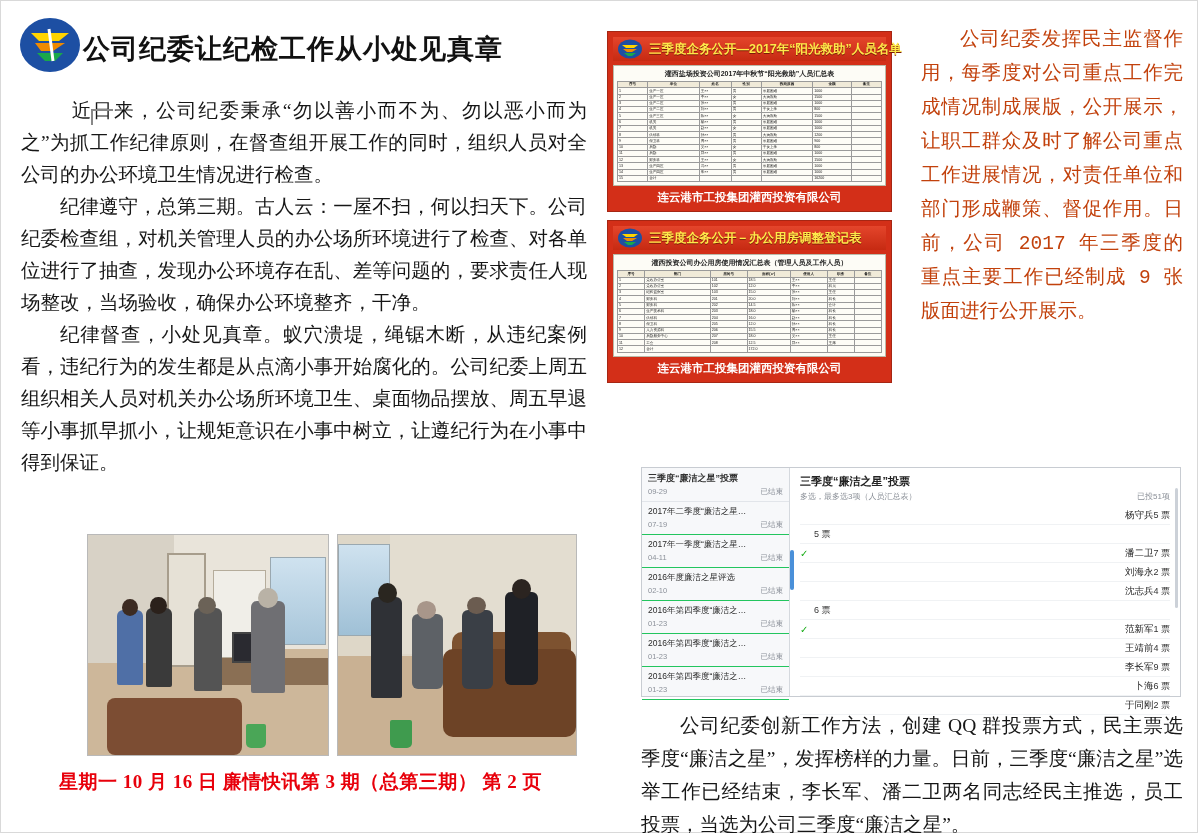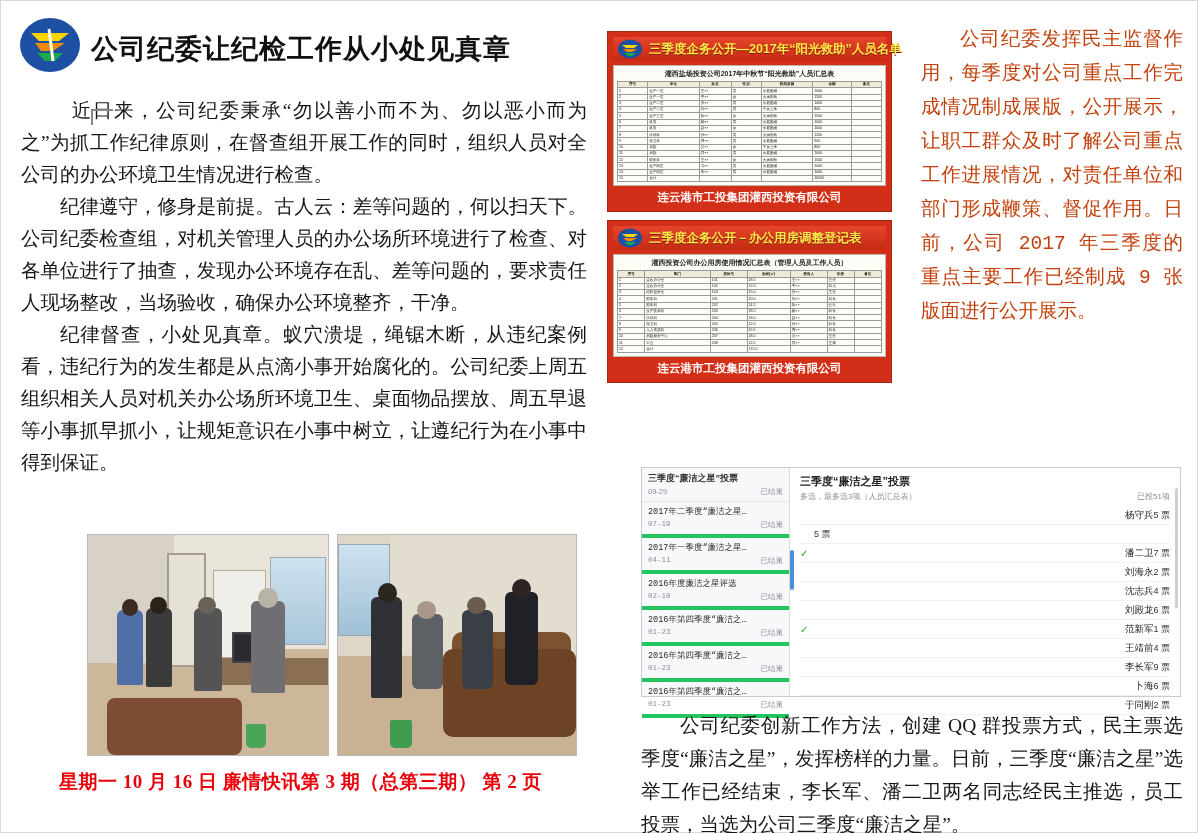--- a/index.html
+++ b/index.html
@@ -20,21 +20,21 @@
   .left-col {
     position:absolute; left:10px; top:8px; width:588px; height:800px;
   }
   .masthead {
     position:relative; height:72px;
   }
   .logo {
     position:absolute; left:8px; top:8px; width:62px; height:56px;
   }
   .headline {
-    position:absolute; left:80px; top:22px; width:480px;
+    position:absolute; left:72px; top:22px; width:480px;
     font-size:27px; font-weight:bold; color:#111;
     font-family:"Liberation Serif", serif;
     letter-spacing:1px;
   }
   .article {
     position:absolute; left:10px; top:86px; width:566px;
   }
   .lead-mark {
     position:absolute; left:70px; top:14px; width:22px;
     border-top:2px solid #888; height:16px; border-left:2px solid #888;
@@ -151,21 +151,21 @@
   .qq {
     position:absolute; left:34px; top:458px; width:540px; height:230px;
     background:#f4f5f7; border:1px solid #c8ccd2; display:flex;
     font-family:"Liberation Sans", sans-serif;
   }
   .qq-left { width:148px; border-right:1px solid #d5d9de; background:#f7f8fa; }
   .qq-left-head {
     font-size:9px; color:#333; padding:4px 6px; border-bottom:1px solid #e2e5ea;
     font-weight:bold;
   }
-  .qq-item { padding:4px 6px; border-bottom:4px solid #22c55e;font-family:Liberation Mono, monospace; }
+  .qq-item { padding:4px 6px; border-bottom:1px solid #22c55e; }
   .qq-item .t { font-size:8.5px; color:#2b2b2b; white-space:nowrap; overflow:hidden; text-overflow:ellipsis; }
   .qq-item .m { font-size:7.5px; color:#8b9099; margin-top:2px; display:flex; justify-content:space-between; }
   .qq-right { flex:1; background:#ffffff; position:relative; }
   .qq-title { font-size:11px; color:#222; font-weight:bold; padding:6px 10px 2px 10px; }
   .qq-sub { font-size:8px; color:#8a8f97; padding:0 10px 4px 10px; display:flex; justify-content:space-between; }
   .qq-rows { padding:0 10px; }
   .qq-row {
     display:flex; align-items:center; font-size:9.5px; color:#222;
     padding:2.5px 0; border-bottom:1px solid #f0f2f4;
   }
@@ -197,21 +197,21 @@
           <path d="M18 36 H44 L36 44 H26 Z" fill="#1aa84a"></path>
           <path d="M30 12 L34 44" stroke="#ffffff" stroke-width="3" fill="none"></path>
         </svg>
       </span>
       <div class="headline">公司纪委让纪检工作从小处见真章</div>
     </div>
 
     <div class="article">
       <div class="lead-mark"></div>
       <p class="para" style="text-indent:2.6em;">近日来，公司纪委秉承“勿以善小而不为、勿以恶小而为之”为抓工作纪律原则，在督查组开展工作的同时，组织人员对全公司的办公环境卫生情况进行检查。</p>
-      <p class="para indent">纪律遵守，修身是前提。古人云：差等问题的，何以扫天下。公司纪委检查组，对机关管理人员的办公场所环境进行了检查、对各单位进行了抽查，发现办公环境存在乱、差等问题的，要求责任人现场整改，当场验收，确保办公环境整齐，干净。</p>
+      <p class="para indent">纪律遵守，总第三期。古人云：一屋不扫，何以扫天下。公司纪委检查组，对机关管理人员的办公场所环境进行了检查、对各单位进行了抽查，发现办公环境存在乱、差等问题的，要求责任人现场整改，当场验收，确保办公环境整齐，干净。</p>
       <p class="para indent">纪律督查，小处见真章。蚁穴溃堤，绳锯木断，从违纪案例看，违纪行为的发生都是从点滴小事开始腐化的。公司纪委上周五组织相关人员对机关办公场所环境卫生、桌面物品摆放、周五早退等小事抓早抓小，让规矩意识在小事中树立，让遵纪行为在小事中得到保证。</p>
     </div>
 
     <div class="photos">
       <div class="photo one">
         <div class="ph1-bg"></div>
           <div class="ph1-wallL"></div>
           <div class="ph1-door"></div>
         <div class="ph1-cab"></div>
           <div class="ph1-win"></div>
@@ -645,21 +645,20 @@
               <span class="qq-name">刘海永</span>
               <span class="qq-count">2 票</span>
             </div>
             <div class="qq-row">
               <span class="qq-check"></span>
               <span class="qq-name">沈志兵</span>
               <span class="qq-count">4 票</span>
             </div>
             <div class="qq-row">
               <span class="qq-check"></span>
-              <span class="qq-name">刘殿龙</span>
               <span class="qq-count">6 票</span>
             </div>
             <div class="qq-row">
               <span class="qq-check">✓</span>
               <span class="qq-name">范新军</span>
               <span class="qq-count">1 票</span>
             </div>
             <div class="qq-row">
               <span class="qq-check"></span>
               <span class="qq-name">王靖前</span>

